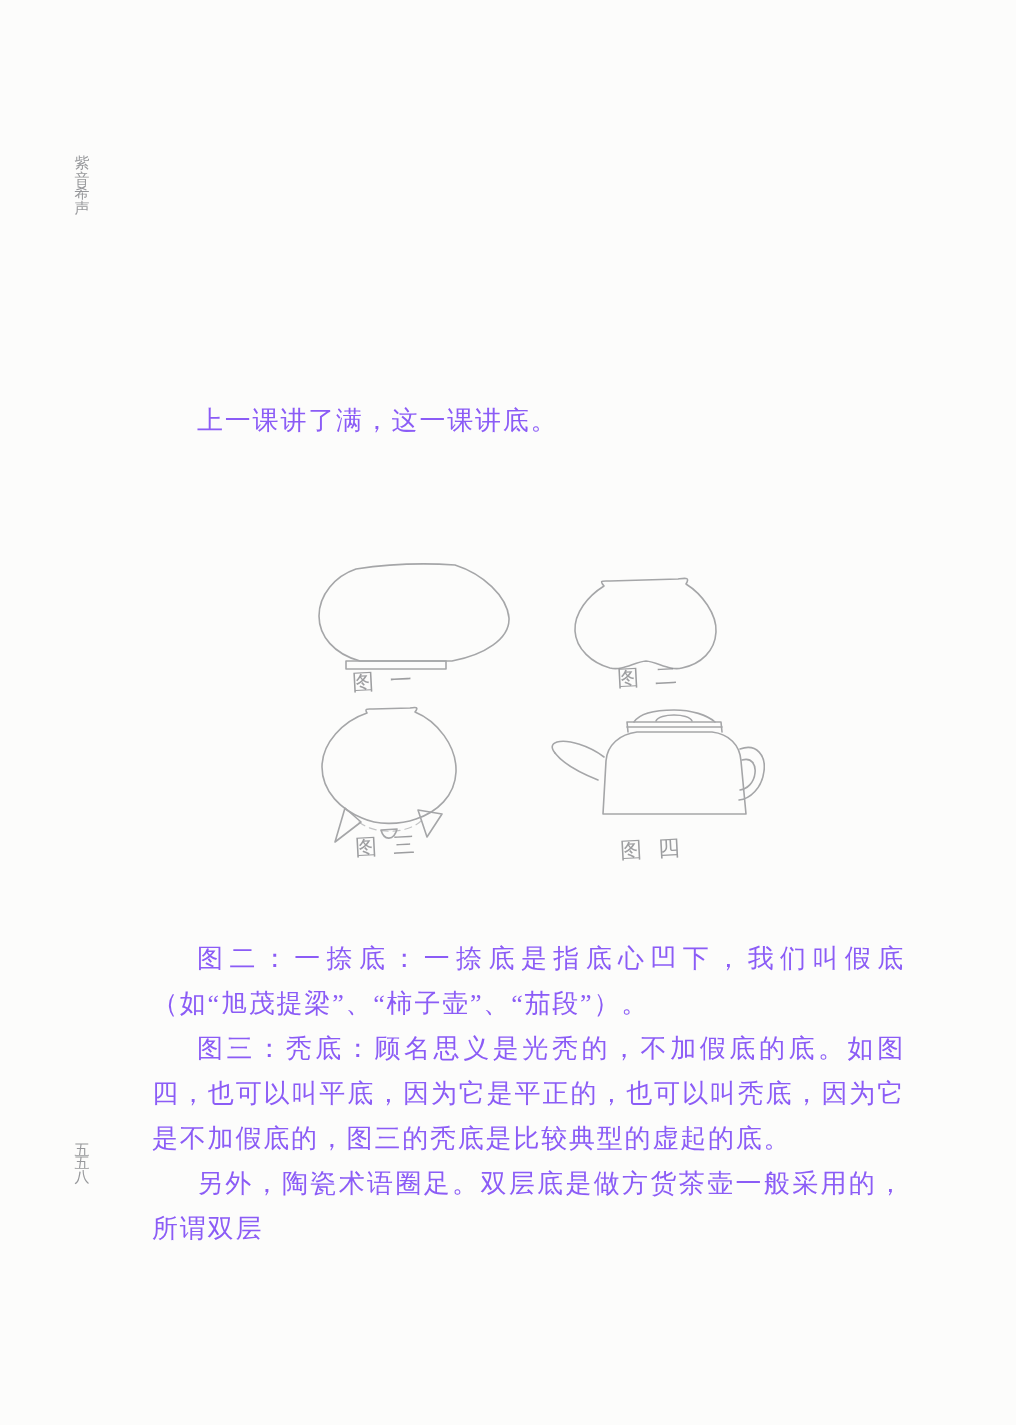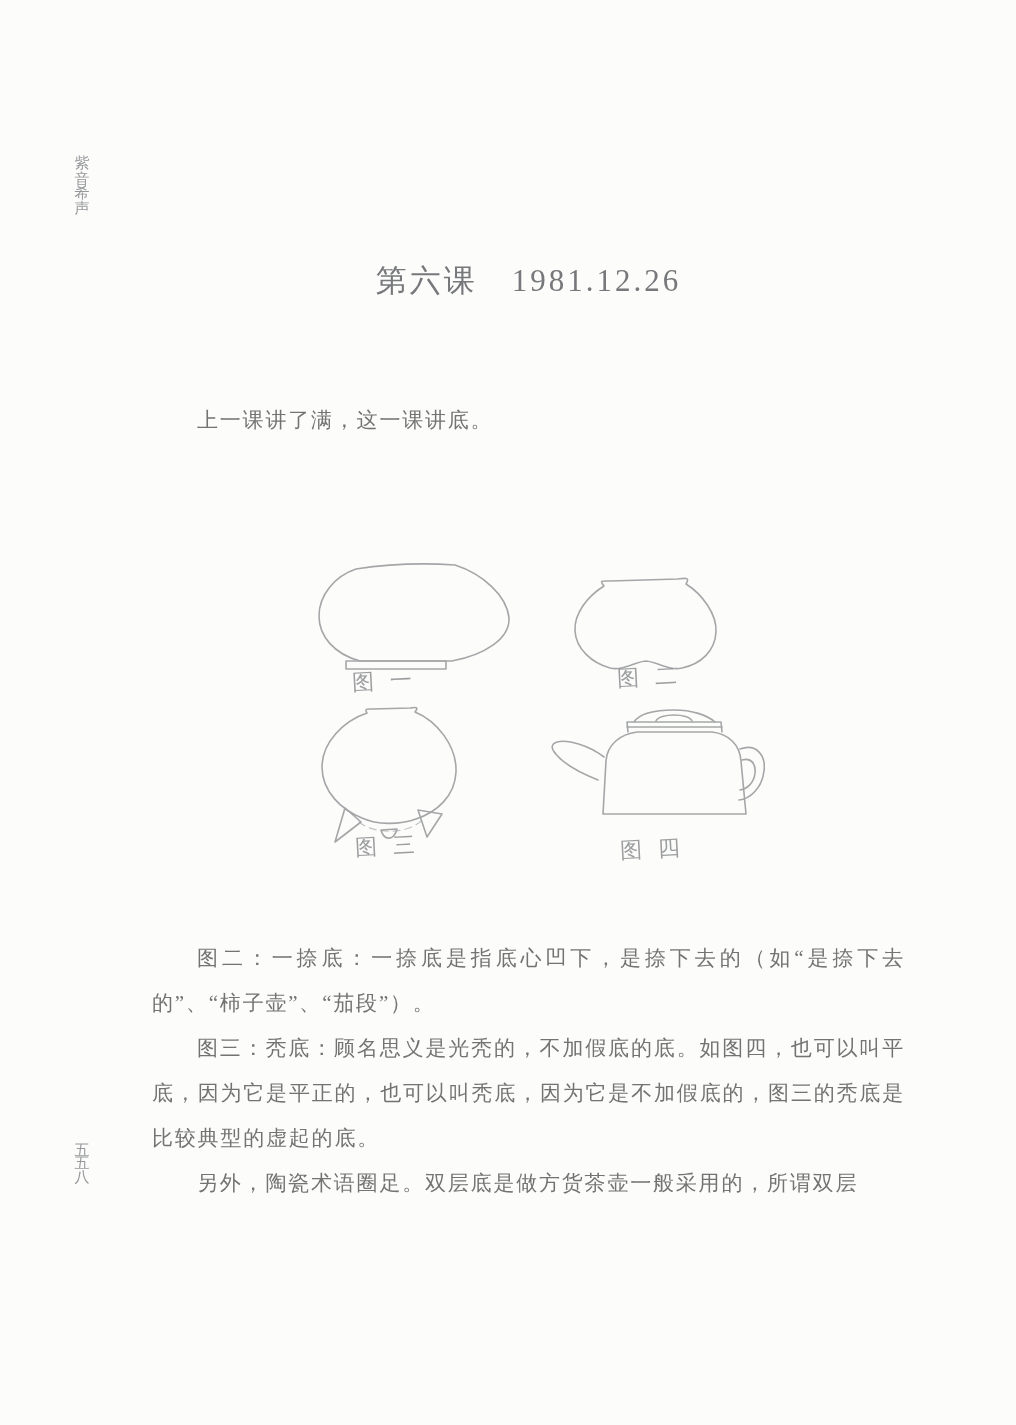--- a/index.html
+++ b/index.html
@@ -39,22 +39,22 @@
     letter-spacing: 3px;
     color: #77787b;
     white-space: pre;
   }
 
   
   .text-block {
     position: absolute;
     left: 152px;
     width: 753px;
-    color: #737373;
-    font-size: 21px;
+    color: #8b5cf6;
+    font-size: 26px;
     line-height: 45px;
     letter-spacing: 1.8px;
     text-align: justify;
   }
   .text-block p {
     margin: 0;
     text-indent: 45px;
   }
   .intro-block { top: 398px; }
   .desc-block  { top: 936px; }
@@ -82,21 +82,20 @@
   }
   .faint { stroke: #c3c4c5; stroke-dasharray: 7 5; stroke-width: 1.2; }
 </style>
 </head>
 <body>
 
 <div class="page">
 
   <div class="vertical-label book-title">紫音希声</div>
 
-  <div class="lesson-title">第六课　1981.12.26</div>
 
   <div class="text-block intro-block">
     <p>上一课讲了满，这一课讲底。</p>
   </div>
 
   <div class="figure" style="left:314px; top:557px; width:210px; height:120px;">
     <svg width="210" height="118" viewBox="0 0 210 118">
       <path d="M42 12 C75 7 112 6 141 8 C169 17 193 39 195 61 C196 82 170 98 138 104 L46 104 C20 97 5 79 5 59 C5 38 21 19 42 12 Z"></path>
       <rect x="32" y="104" width="100" height="8"></rect>
     </svg>
@@ -135,20 +134,20 @@
       <path d="M64 48 C50 37 28 30 17 33 C11 35 11 39 15 44"></path>
       <path d="M15 44 C24 56 43 65 58 71"></path>
 
       <path d="M200 40 C217 34 226 47 224 62 C222 79 210 90 199 91"></path>
       <path d="M202 51 C212 48 216 56 215 64 C214 74 207 80 200 81"></path>
     </svg>
   </div>
   <div class="fig-label" style="left:620px; top:834px;">图四</div>
 
   <div class="text-block desc-block">
-    <p>图二：一捺底：一捺底是指底心凹下，是捺下去的（如“是捺下去的”、“柿子壶”、“茄段”）。</p>
+    <p>图二：一捺底：一捺底是指底心凹下，我们叫假底（如“旭茂提梁”、“柿子壶”、“茄段”）。</p>
     <p>图三：秃底：顾名思义是光秃的，不加假底的底。如图四，也可以叫平底，因为它是平正的，也可以叫秃底，因为它是不加假底的，图三的秃底是比较典型的虚起的底。</p>
     <p>另外，陶瓷术语圈足。双层底是做方货茶壶一般采用的，所谓双层</p>
   </div>
 
   <div class="vertical-label folio">五五八</div>
 
 </div>
 
 </body></html>

